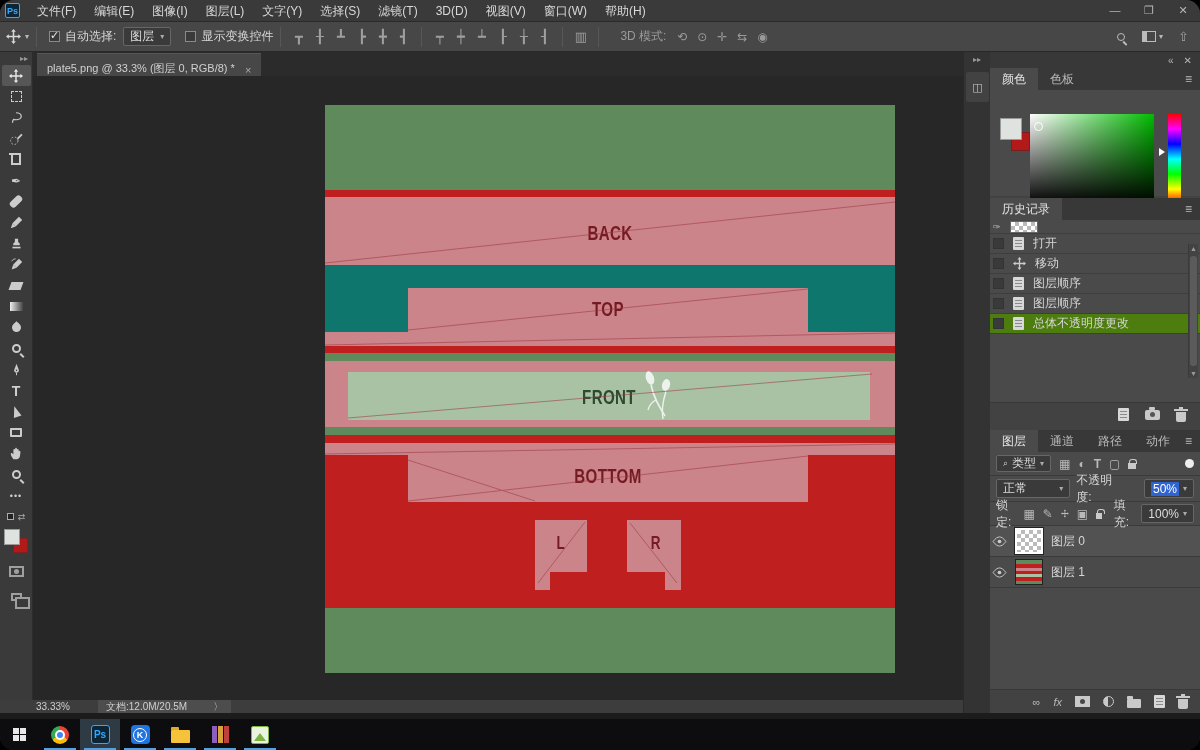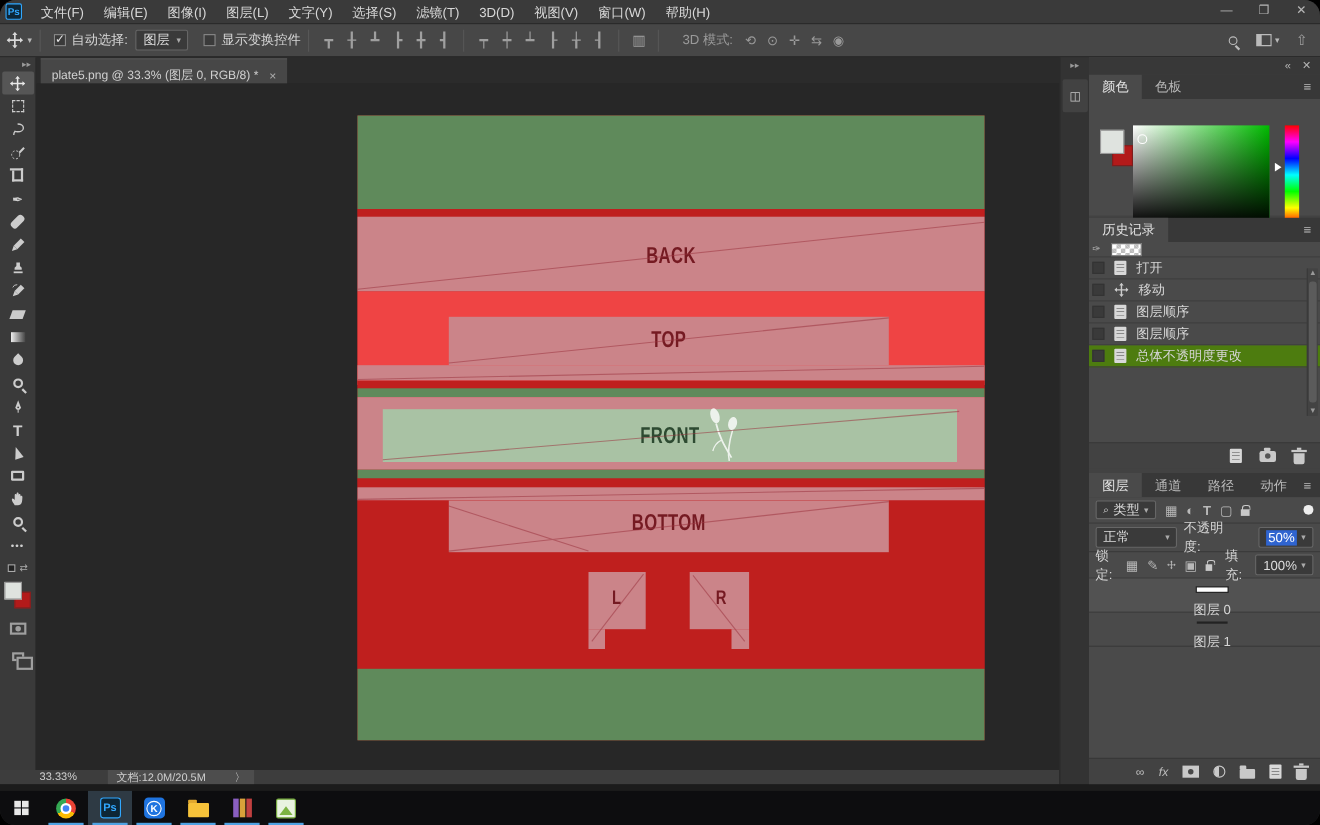--- a/index.html
+++ b/index.html
@@ -96,21 +96,21 @@
   .trash-ic::after{content:"";position:absolute;top:-5px;left:3px;width:4px;height:2px;background:#c9c9c9;}
   .folder-ic{width:14px;height:9px;background:#c9c9c9;border-radius:1px;position:relative;margin-top:3px;}
   .folder-ic::before{content:"";position:absolute;top:-3px;left:0;width:6px;height:3px;background:#c9c9c9;border-radius:1px 1px 0 0;}
   .mask-ic{width:15px;height:11px;background:#c9c9c9;display:flex;align-items:center;justify-content:center;}
   .mask-ic::after{content:"";width:5px;height:5px;border-radius:50%;background:#474747;}
   .adj-ic{width:11px;height:11px;border-radius:50%;background:linear-gradient(90deg,#c9c9c9 50%,#474747 50%);border:1px solid #c9c9c9;}
   .lock-ic{width:8px;height:6px;background:#c9c9c9;position:relative;margin-top:4px;}
   .lock-ic::before{content:"";position:absolute;left:1px;top:-4px;width:6px;height:4px;border:1.5px solid #c9c9c9;border-bottom:none;border-radius:3px 3px 0 0;}
   .eye-ic{display:inline-block;}
   .checker{background-color:#fff;background-image:linear-gradient(45deg,#bbb 25%,transparent 25%,transparent 75%,#bbb 75%),linear-gradient(45deg,#bbb 25%,transparent 25%,transparent 75%,#bbb 75%);background-size:8px 8px;background-position:0 0,4px 4px;}
-  .lay-row{display:flex;align-items:center;height:31px;border-bottom:1px solid #3a3a3a;gap:8px;padding-left:14px;flex-direction:column;}
+  .lay-row{display:flex;align-items:center;height:31px;border-bottom:1px solid #3a3a3a;gap:8px;padding-left:2px;}
   .lay-row.sel{background:#525252;}
   .scrl{position:absolute;right:2px;top:24px;width:10px;bottom:24px;background:#434343;border-left:1px solid #3a3a3a;color:#9a9a9a;font-size:7px;text-align:center;}
   .scrl .th{position:absolute;left:1px;right:1px;top:12px;bottom:12px;background:#5b5b5b;border-radius:3px;}
 
   
   .taskbar{left:0;top:719px;width:1200px;height:31px;background:#0d0d0f;display:flex;align-items:center;}
   .tb-slot{width:40px;height:31px;display:flex;align-items:center;justify-content:center;position:relative;}
   .tb-slot.run::after{content:"";position:absolute;left:4px;right:4px;bottom:0;height:2px;background:#4fa3e3;}
   .tb-slot.active{background:#2e3a44;}
   .start-ic{width:14px;height:14px;display:grid;grid-template-columns:6px 6px;grid-template-rows:6px 6px;gap:1px;}
@@ -313,21 +313,21 @@
   </div>
 
   <div class="abs paste"></div>
   <div class="abs canvas">
 
     <div class="band" style="top:0;height:85px;background:#5f8a5b;"></div>
     <div class="band" style="top:85px;height:7px;background:#bf1f1e;"></div>
     <div class="band" style="top:92px;height:68px;background:#cb8489;">
       <span class="plabel" style="left:0;right:0;top:24px;text-align:center;">BACK</span>
     </div>
-    <div class="band" style="top:160px;height:85px;background:#ef4444;">
+    <div class="band" style="top:160px;height:85px;background:#0f766e;">
       <div style="position:absolute;left:83px;top:23px;width:400px;height:44px;background:#cb8489;">
         <span class="plabel" style="left:0;right:0;top:9px;text-align:center;">TOP</span>
       </div>
       <div style="position:absolute;left:0;top:67px;width:570px;height:14px;background:#cb8489;"></div>
     </div>
     <div class="band" style="top:241px;height:7px;background:#bf1f1e;"></div>
     <div class="band" style="top:248px;height:8px;background:#5f8a5b;"></div>
     <div class="band" style="top:256px;height:66px;background:#cb8489;">
       <div class="" style="position:absolute;left:23px;top:11px;width:522px;height:48px;background:#a9c2a4;">
         <span class="plabel" style="left:0;right:0;top:13px;text-align:center;color:#2d4a31;">FRONT</span>

